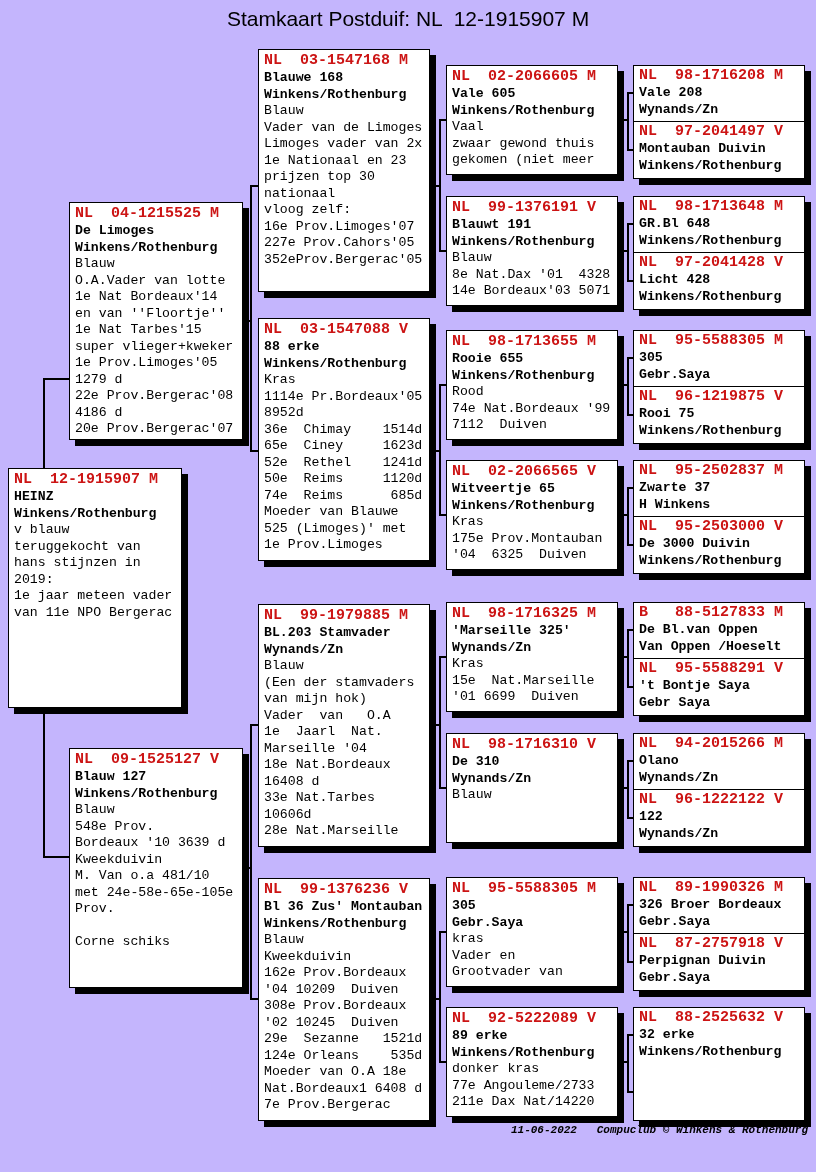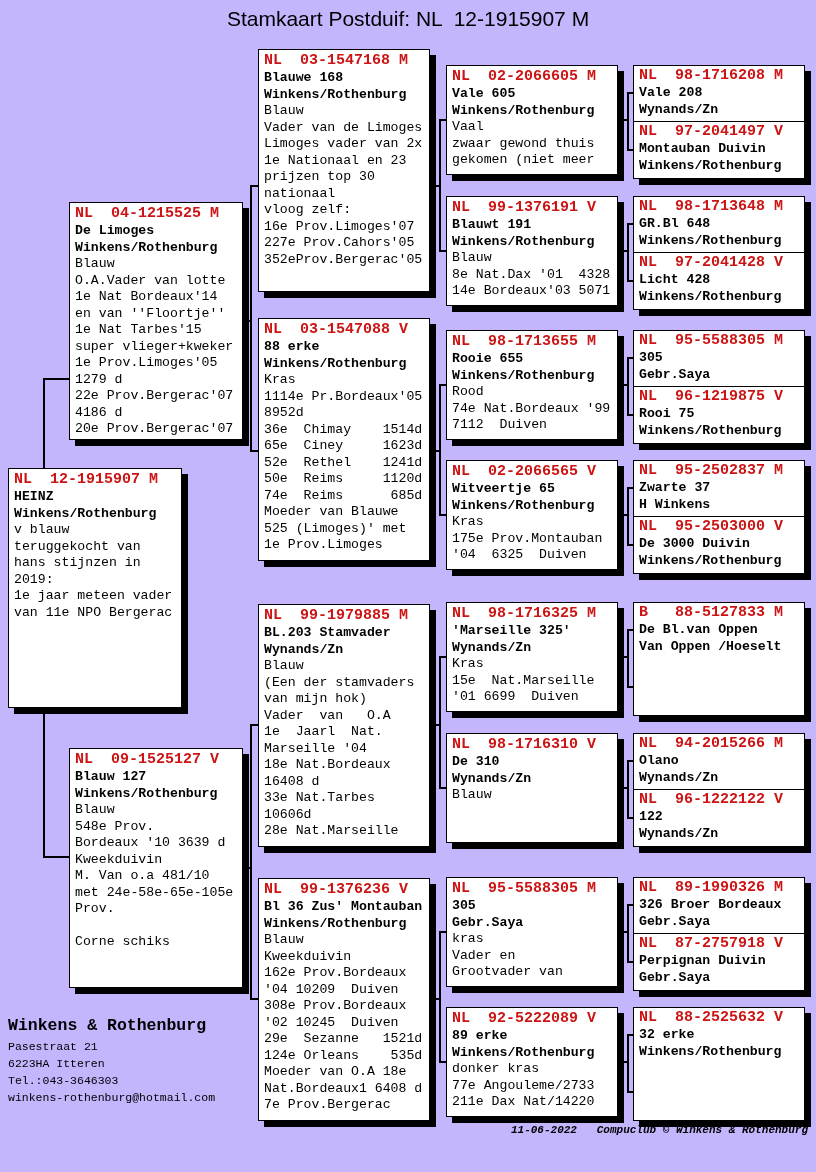--- a/index.html
+++ b/index.html
@@ -48,21 +48,21 @@
       <div class="bline l0">De Limoges</div>
       <div class="bline l1">Winkens/Rothenburg</div>
       <div class="bline l2">Blauw</div>
       <div class="bline l3">O.A.Vader van lotte</div>
       <div class="bline l4">1e Nat Bordeaux'14</div>
       <div class="bline l5">en van ''Floortje''</div>
       <div class="bline l6">1e Nat Tarbes'15</div>
       <div class="bline l7">super vlieger+kweker</div>
       <div class="bline l8">1e Prov.Limoges'05</div>
       <div class="bline l9">1279 d</div>
-      <div class="bline l10">22e Prov.Bergerac'07</div>
+      <div class="bline l10">22e Prov.Bergerac'08</div>
       <div class="bline l11">4186 d</div>
       <div class="bline l12">20e Prov.Bergerac'07</div>
     </div>
   <div class="pbox" style="left:69px;top:748px;width:174px;height:240px">
       <div class="ring">NL  09-1525127 V</div>
       <div class="bline l0">Blauw 127</div>
       <div class="bline l1">Winkens/Rothenburg</div>
       <div class="bline l2">Blauw</div>
       <div class="bline l3">548e Prov.</div>
       <div class="bline l4">Bordeaux '10 3639 d</div>
@@ -248,20 +248,25 @@
         <div class="bline l0">De 3000 Duivin</div>
         <div class="bline l1">Winkens/Rothenburg</div>
       </div>
   </div>
   <div class="g5unit" style="left:633px;top:602px">
     <div class="g5cell">
         <div class="ring">B   88-5127833 M</div>
         <div class="bline l0">De Bl.van Oppen</div>
         <div class="bline l1">Van Oppen /Hoeselt</div>
       </div>
+    <div class="g5cell">
+        <div class="ring">NL  95-5588291 V</div>
+        <div class="bline l0">'t Bontje Saya</div>
+        <div class="bline l1">Gebr Saya</div>
+      </div>
   </div>
   <div class="g5unit" style="left:633px;top:733px">
     <div class="g5cell">
         <div class="ring">NL  94-2015266 M</div>
         <div class="bline l0">Olano</div>
         <div class="bline l1">Wynands/Zn</div>
       </div>
     <div class="g5cell">
         <div class="ring">NL  96-1222122 V</div>
         <div class="bline l0">122</div>
@@ -281,27 +286,20 @@
       </div>
   </div>
   <div class="g5unit" style="left:633px;top:1007px">
     <div class="g5cell">
         <div class="ring">NL  88-2525632 V</div>
         <div class="bline l0">32 erke</div>
         <div class="bline l1">Winkens/Rothenburg</div>
       </div>
   </div>
 
-  <div class="owner">
-    <div class="owner-name">Winkens &amp; Rothenburg</div>
-    <div class="owner-line">Pasestraat 21</div>
-    <div class="owner-line">6223HA  Itteren</div>
-    <div class="owner-line">Tel.:043-3646303</div>
-    <div class="owner-line">winkens-rothenburg@hotmail.com</div>
-  </div>
 
   <div class="footer">11-06-2022   Compuclub © Winkens &amp; Rothenburg</div>
 
 <div class="cline" style="left: 43px; top: 378px; width: 2px; height: 480px;"></div>
     <div class="cline" style="left: 43px; top: 378px; width: 28px; height: 2px;"></div>
     <div class="cline" style="left: 43px; top: 856px; width: 28px; height: 2px;"></div>
     <div class="cline" style="left: 243px; top: 320px; width: 9px; height: 2px;"></div>
     <div class="cline" style="left: 250px; top: 186px; width: 2px; height: 266px;"></div>
     <div class="cline" style="left: 250px; top: 185px; width: 10px; height: 2px;"></div>
     <div class="cline" style="left: 250px; top: 450px; width: 10px; height: 2px;"></div>

